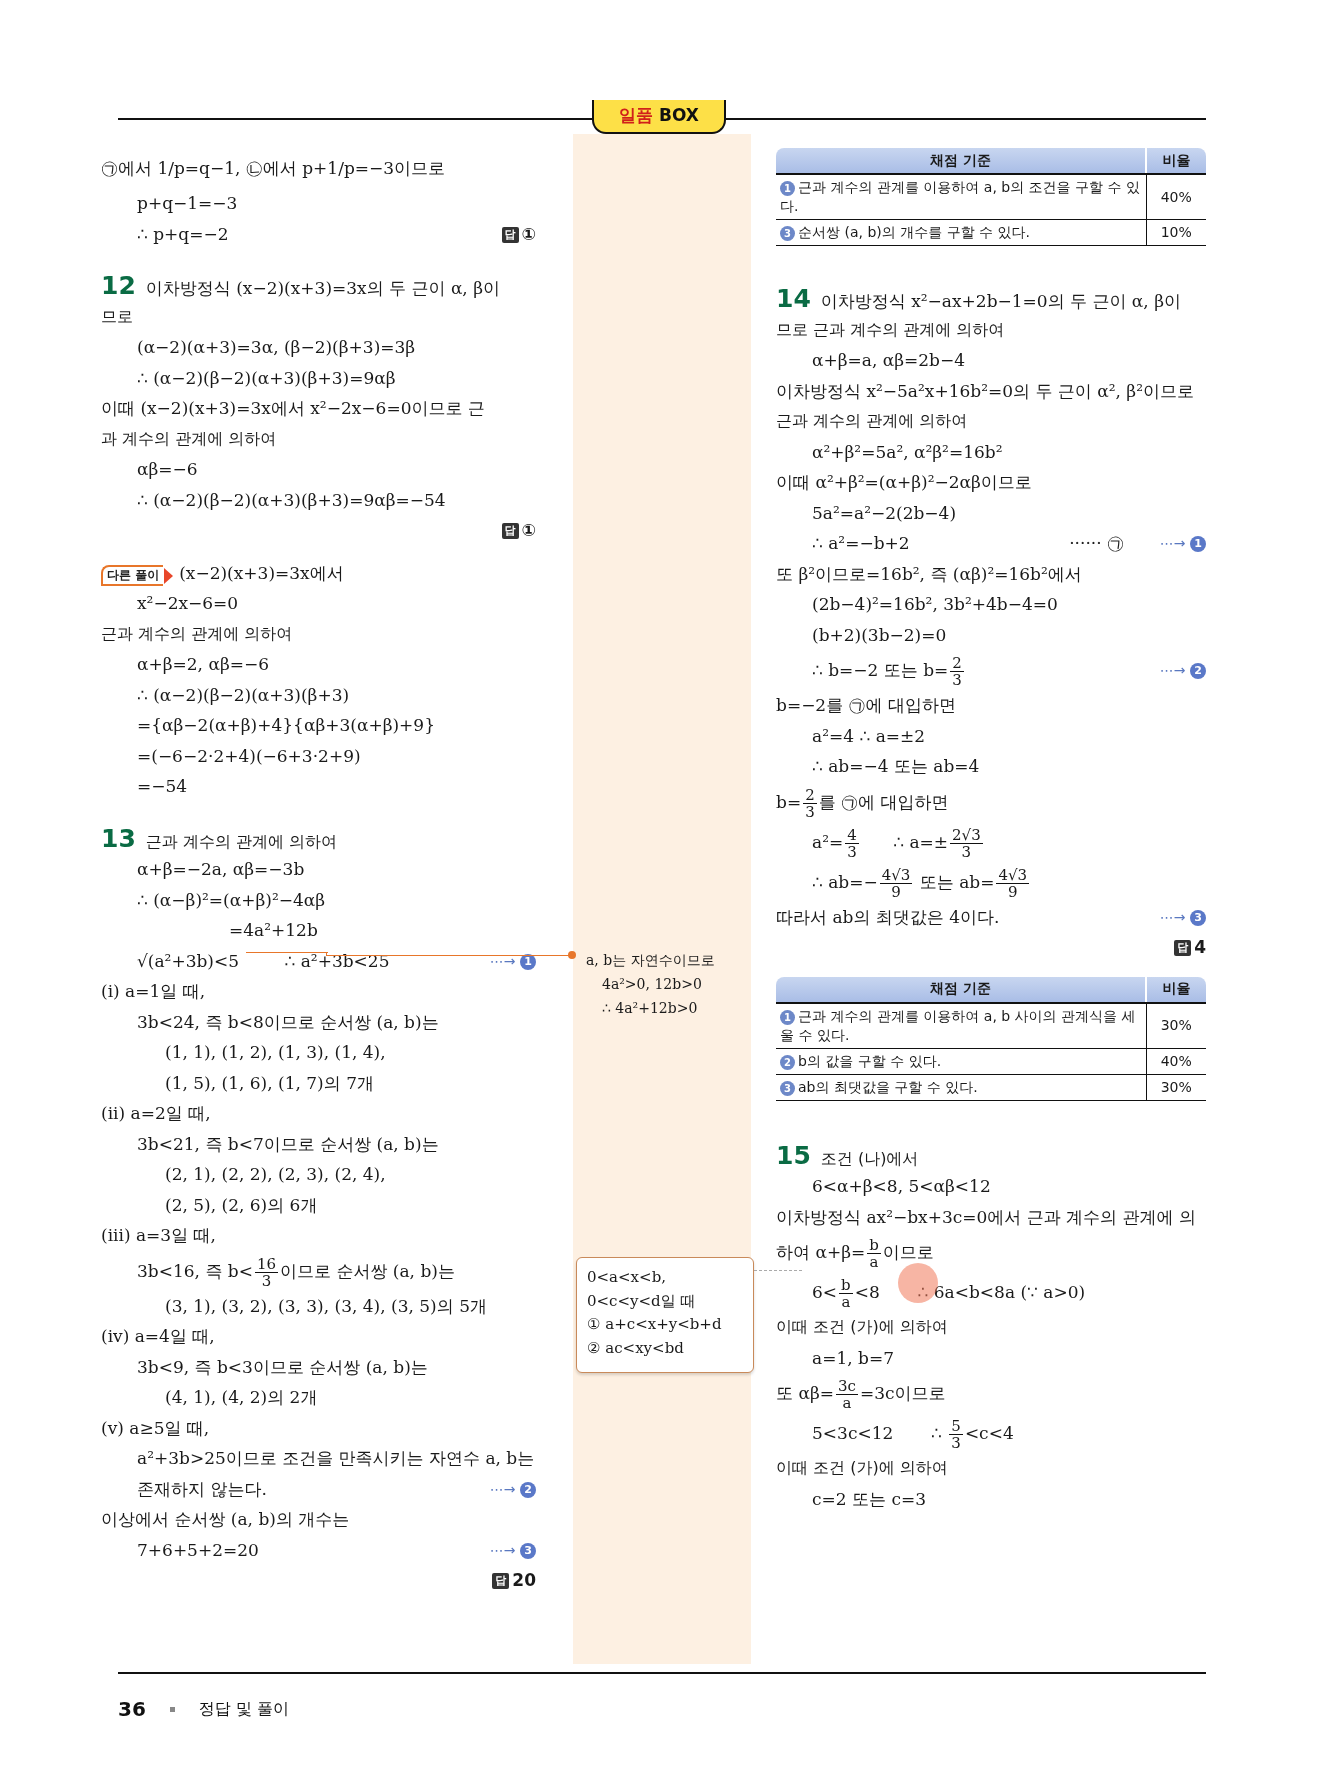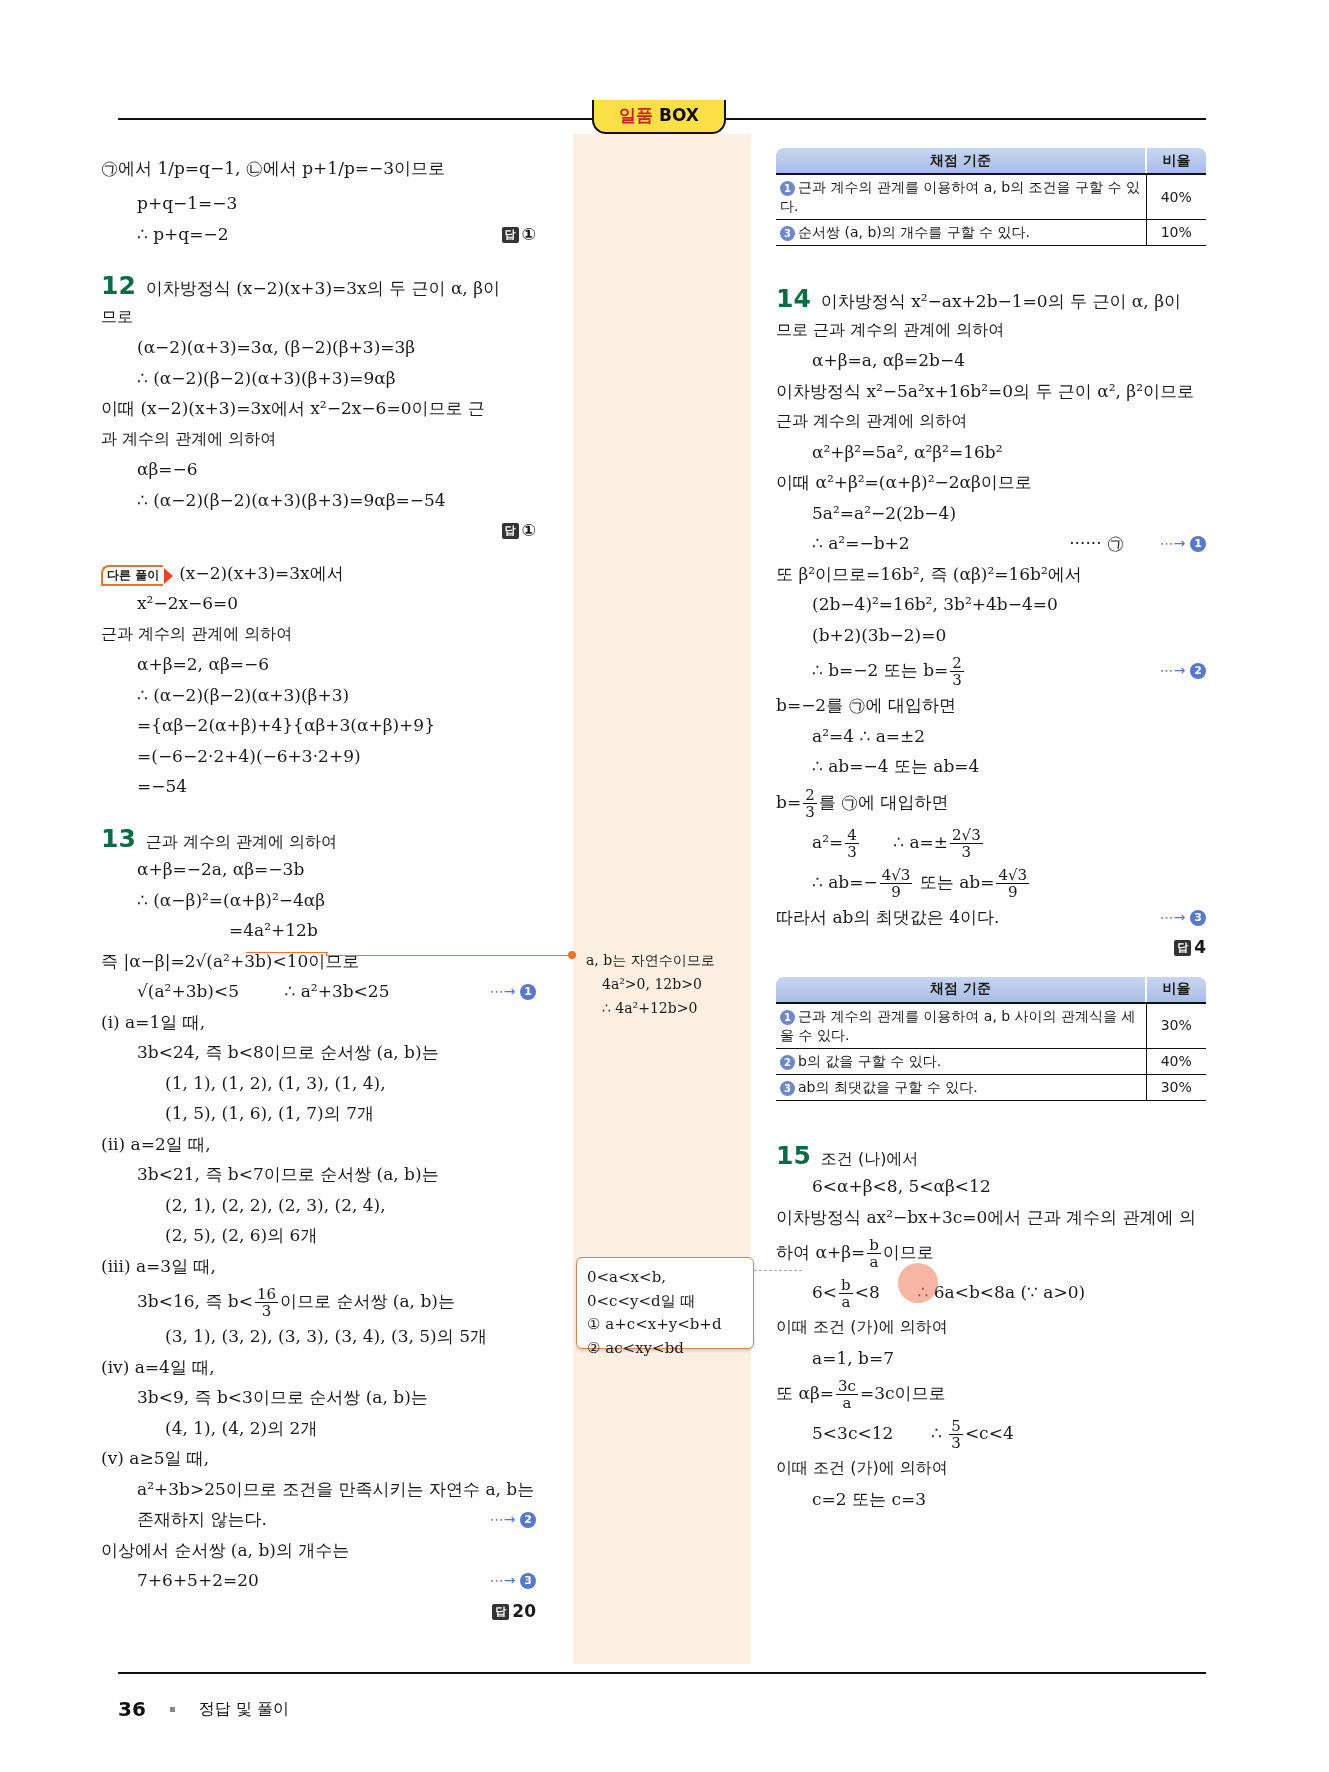--- a/index.html
+++ b/index.html
@@ -50,21 +50,21 @@
   .rubric .c { display: inline-block; width: 15px; height: 15px; border-radius: 50%; background: #6d88c8; color: #fff; font-size: 10px; line-height: 15px; text-align: center; font-weight: bold; margin-right: 3px; }
 
   .note1 { position: absolute; left: 586px; top: 948px; width: 160px; font-size: 14px; line-height: 24px; }
   .note1 .ln { white-space: nowrap; }
   .note1 .p1 { padding-left: 16px; }
   .connector1 { position: absolute; left: 326px; top: 955px; width: 246px; height: 1px; background: #e8762a; }
   .connector1-dot { position: absolute; left: 568px; top: 951px; width: 8px; height: 8px; border-radius: 50%; background: #e8762a; }
   .underline1 { position: absolute; left: 246px; top: 952px; width: 82px; height: 1px; background: #e8762a; }
   .underline1-stem { position: absolute; left: 326px; top: 952px; width: 1px; height: 4px; background: #e8762a; }
 
-  .note2 { position: absolute; left: 576px; top: 1257px; width: 178px; height: 92px; background: #fff; border: 1.5px solid #c98a5a; border-radius: 6px; padding: 8px 10px; font-size: 15px; line-height: 23.5px; box-shadow: 0 2px 3px rgba(0,0,0,0.15); }
+  .note2 { position: absolute; left: 576px; top: 1257px; width: 178px; height: 116px; background: #fff; border: 1.5px solid #c98a5a; border-radius: 6px; padding: 8px 10px; font-size: 15px; line-height: 23.5px; box-shadow: 0 2px 3px rgba(0,0,0,0.15); }
   .note2 .ln { white-space: nowrap; }
   .connector2 { position: absolute; left: 754px; top: 1270px; width: 48px; border-top: 1.5px dashed #aaa; }
 
   .highlight { position: absolute; left: 898px; top: 1263px; width: 40px; height: 40px; border-radius: 50%; background: rgba(240,120,90,0.55); }
   .frac { display: inline-block; vertical-align: middle; text-align: center; line-height: 16px; font-size: 15px; margin: 0 2px; }
   .frac .n { display: block; border-bottom: 1px solid #111; padding: 0 2px; }
   .frac .d { display: block; padding: 0 2px; }
 </style>
 </head>
 <body>
@@ -112,21 +112,20 @@
     <div class="line i1">=(−6−2·2+4)(−6+3·2+9)</div>
     <div class="line i1">=−54</div>
   </div>
   <div class="gap"></div>
 
   <div>
     <div class="line"><span class="prob-num">13</span><span class="kr">근과 계수의 관계에 의하여</span></div>
     <div class="line i1">α+β=−2a, αβ=−3b</div>
     <div class="line i1">∴ (α−β)²=(α+β)²−4αβ</div>
     <div class="line i-eq">=4a²+12b</div>
-    <div class="line">즉 |α−β|=2√(a²+3b)&lt;10이므로</div>
     <div class="line i1">
       <span>√(a²+3b)&lt;5</span>
       <span style="margin-left:40px">∴ a²+3b&lt;25</span>
       <span class="mk"><span>⋯→</span> <span class="c">1</span></span>
     </div>
     <div class="line">(i) a=1일 때,</div>
     <div class="line i1">3b&lt;24, 즉 b&lt;8이므로 순서쌍 (a, b)는</div>
     <div class="line i2">(1, 1), (1, 2), (1, 3), (1, 4),</div>
     <div class="line i2">(1, 5), (1, 6), (1, 7)의 7개</div>
     <div class="line">(ii) a=2일 때,</div>

